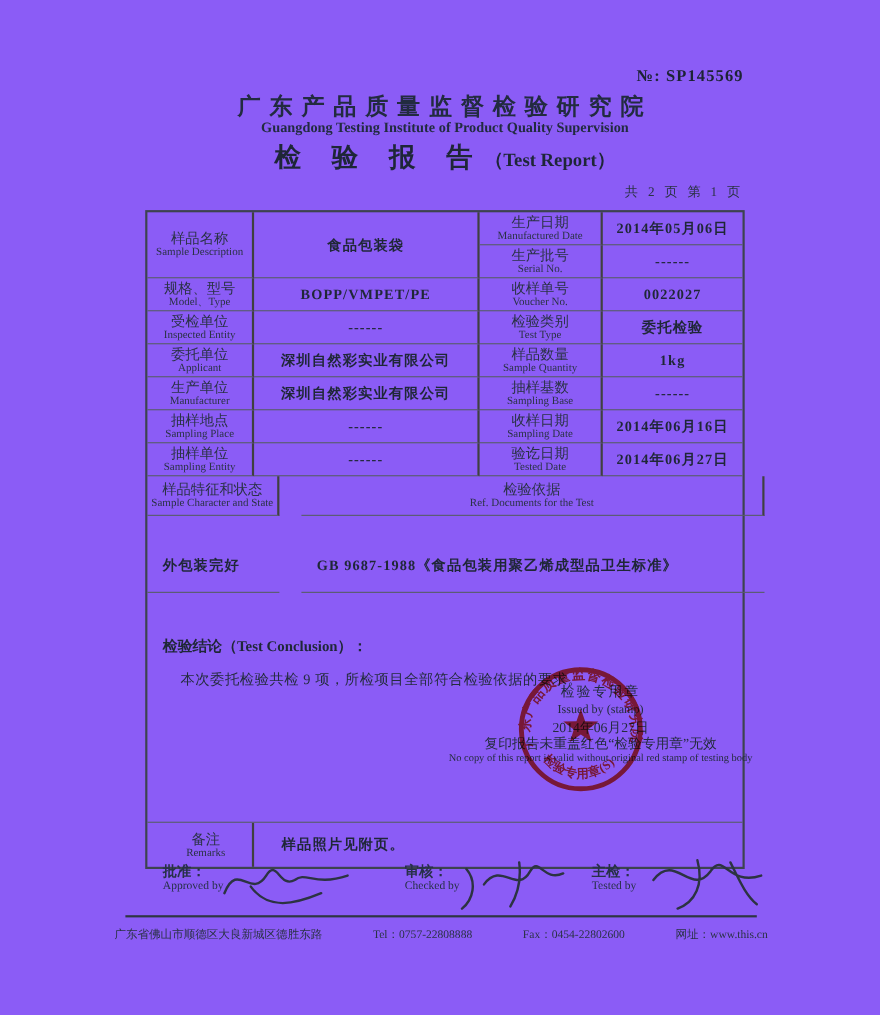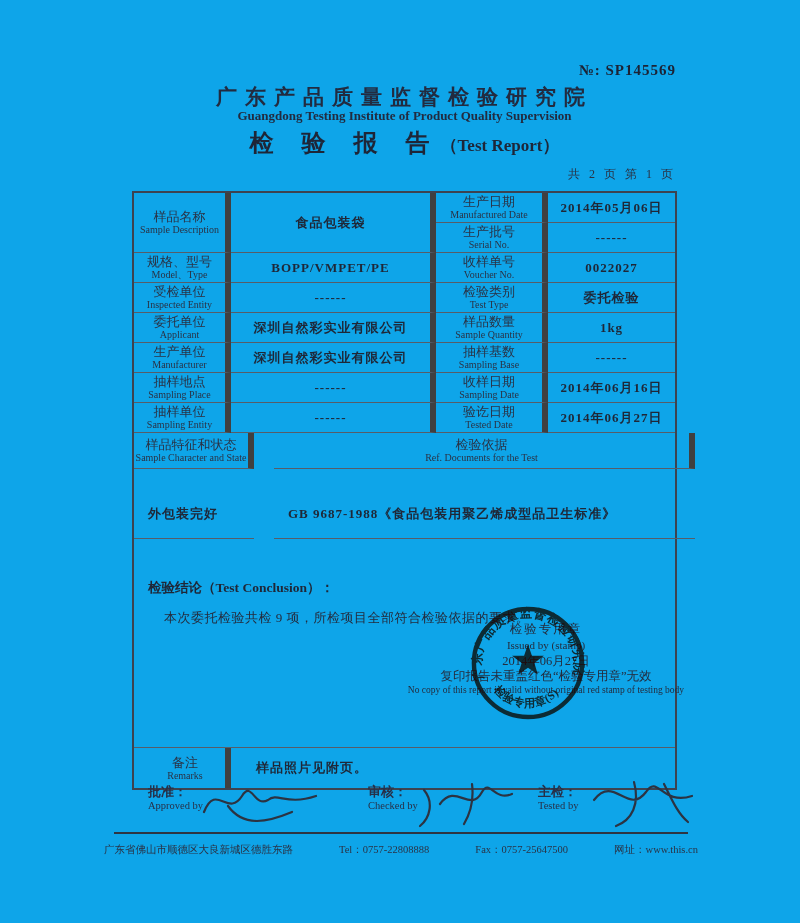--- a/index.html
+++ b/index.html
@@ -1,19 +1,19 @@
 <!DOCTYPE html>
 <html><head>
 <meta charset="utf-8">
 <style>
   * { margin:0; padding:0; box-sizing:border-box; }
   body { background:#ffffff; font-family:"Liberation Serif","DejaVu Serif",serif; }
   .page {
     position:relative; width:800px; height:923px; margin:0 auto;
-    background:#0ea5e9; color:#262e40; overflow:hidden;font-family:Liberation Serif, serif;
+    background:#8b5cf6; color:#262e40; overflow:hidden;font-family:Liberation Serif, serif;
   }
   
   .report-no {
     position:absolute; top:62px; left:133px; width:543px;
     text-align:right; font-weight:bold; font-size:15px; color:#1c2335; letter-spacing:1px;
   }
   .title-cn {
     position:absolute; top:83px; left:133px; width:543px; text-align:center;
     font-size:21px; font-weight:bold; letter-spacing:8px; color:#222b40;
   }
@@ -35,21 +35,21 @@
     position:absolute; top:191px; left:132px; width:545px;
     border:2px solid #3d4350; background:transparent;
   }
   .sec { display:grid; }
   .secA { grid-template-columns:97px 205px 112px 127px; grid-template-rows:repeat(8,30px); }
   .secB { grid-template-columns:120px 421px; grid-template-rows:36px 50px;gap:20px; }
   .secC { position:relative; height:209px; border-bottom:1px solid #575d68; }
   .secD { grid-template-columns:97px 444px; grid-template-rows:40px; }
   .cell {
     display:flex; flex-direction:column; justify-content:center; align-items:center;
-    border-right:6px solid #404040; border-bottom:1px solid #575d68;
+    border-right:2px solid #404040; border-bottom:1px solid #575d68;
     overflow:hidden; text-align:center;
   }
   .cell.nbr { border-right:none; }
   .cell.nbb { border-bottom:none;margin-left:11px; }
   .cell.span2 { grid-row:span 2; }
   .lc { font-size:13px; color:#2a3245; line-height:15px; }
   .le { font-size:10px; color:#2a3245; line-height:12px; }
   .val { font-size:13px; font-weight:600; color:#1f2737; letter-spacing:1px; }
   .cell.leftal { align-items:flex-start; padding-left:14px; text-align:left; }
   
@@ -287,17 +287,17 @@
     </div>
   </div>
   <svg class="sig-svg" style="left:586px; top:770px;" width="115" height="58" viewBox="0 0 115 58">
     <path d="M8,30 C28,4 42,46 60,22 C72,4 76,36 106,26 M48,12 C54,34 46,50 30,56 M78,14 C86,30 92,44 102,52" fill="none" stroke="#2c3342" stroke-width="2.2" stroke-linecap="round"></path>
   </svg>
 
   <div class="footer-rule"></div>
   <div class="footer">
     <span>广东省佛山市顺德区大良新城区德胜东路</span>
     <span>Tel：0757-22808888</span>
-    <span>Fax：0757-25647500</span>
+    <span>Fax：0454-22802600</span>
     <span>网址：www.this.cn</span>
   </div>
 
 </div>
 
 </body></html>

